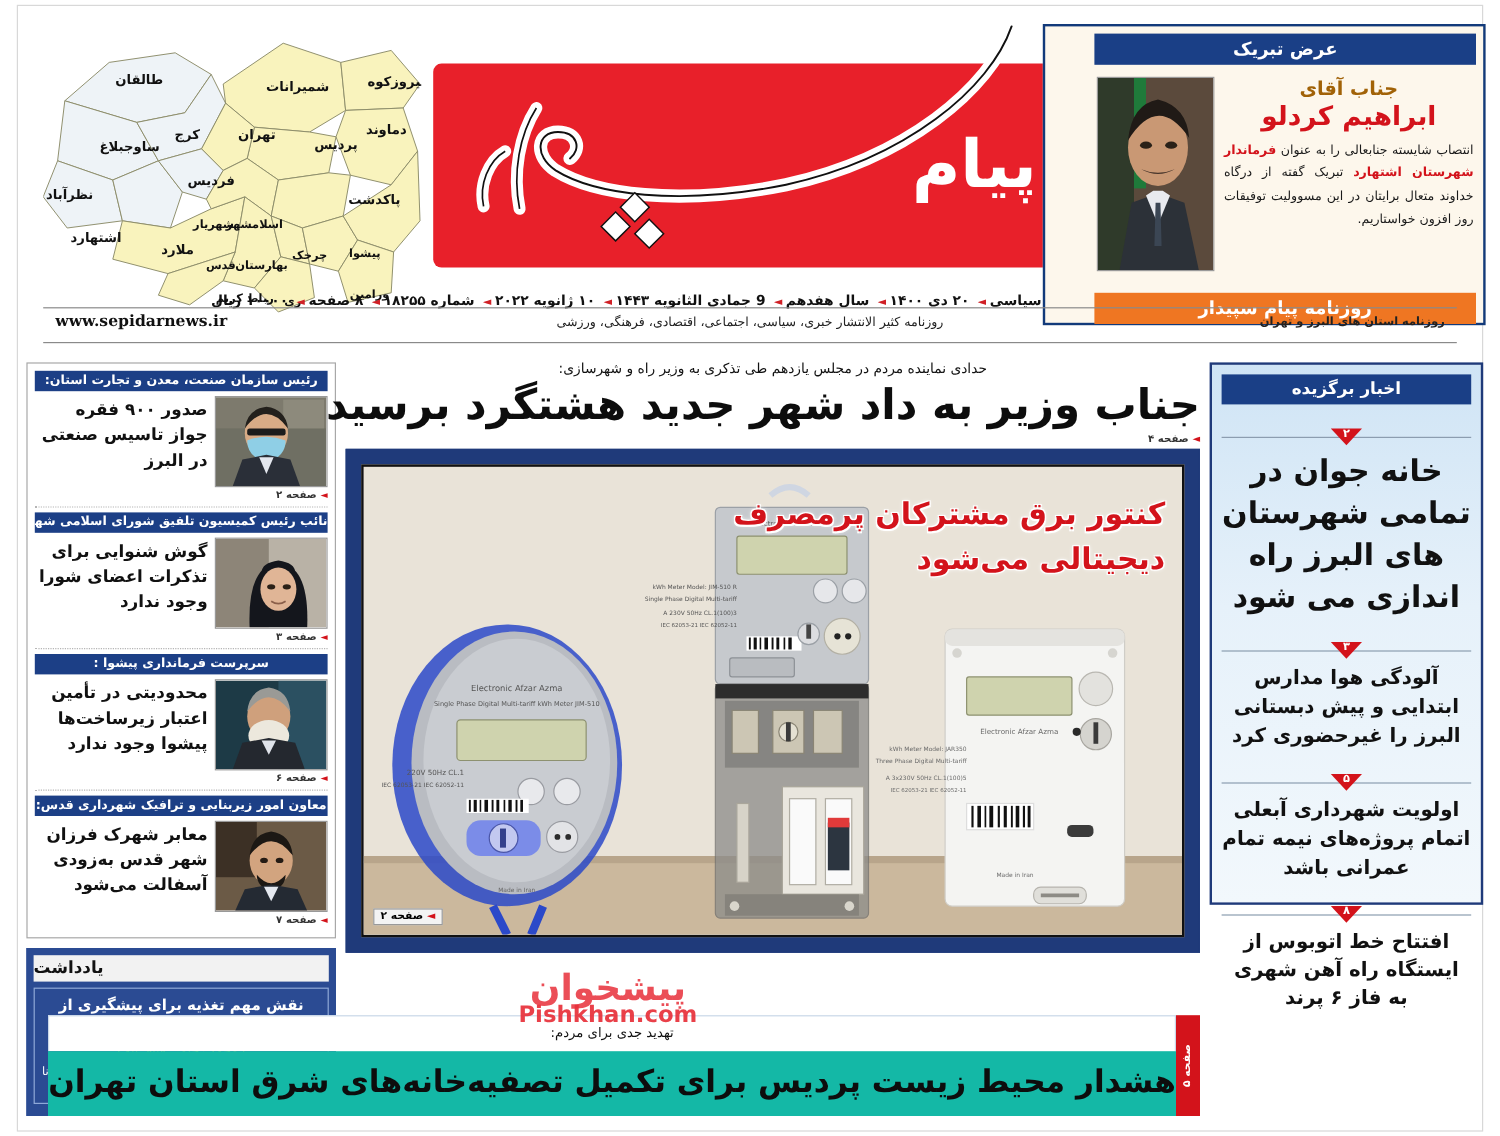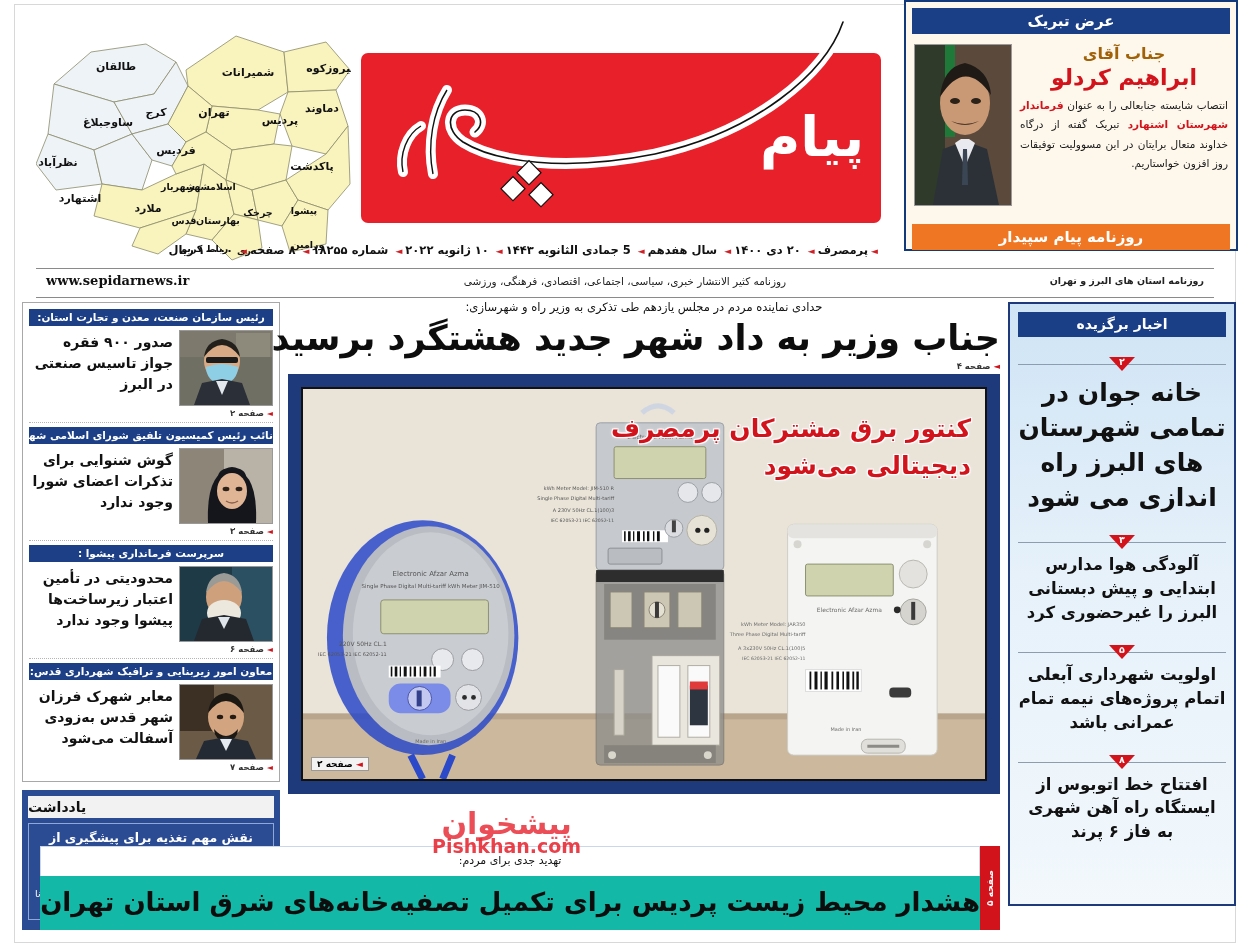--- a/index.html
+++ b/index.html
@@ -27,36 +27,36 @@
   .logo-svg{position:absolute;left:355px;top:14px;width:535px;height:215px;}
   .logo-pyam{position:absolute;left:760px;top:105px;font-size:55px;color:#fff;font-weight:bold;
              font-family:"DejaVu Sans",sans-serif;letter-spacing:-2px;text-align:right;}
 
   
   .date-strip{position:absolute;left:361px;top:243px;width:520px;height:20px;
               text-align:center;font-size:11.5px;font-weight:bold;color:#111;white-space:nowrap;}
   .date-strip .sep{color:#d02026;font-size:9px;margin:0 3px;}
 
   
-  .ad{position:absolute;right:12px;top:0;width:330px;height:247px;
-      background:#fdf7ec;border:2px solid #123a7a;}
+  .ad{position:absolute;right:12px;top:20px;width:330px;height:247px;
+      background:#fdf7ec;border:2px solid #123a7a;padding-left:35px;}
   .ad-title{margin:6px;height:26px;background:#1a3f86;color:#fff;text-align:center;
             font-size:15px;font-weight:bold;line-height:26px;}
   .ad-body{position:relative;height:182px;padding:2px 8px 0 8px;}
   .ad-photo{position:absolute;left:8px;top:4px;width:96px;height:160px;border:1px solid #9a9a9a;overflow:hidden;}
   .ad-text{margin-right:0;margin-left:106px;text-align:right;}
   .ad-name1{font-size:16px;font-weight:bold;color:#a16207;text-align:center;margin:2px 0 2px 0;}
   .ad-name2{font-size:22px;font-weight:bold;color:#d3131b;text-align:center;margin:0 0 6px 0;}
   .ad-para{font-size:10.5px;line-height:1.85;color:#1a1a1a;text-align:justify;}
   .ad-para .hi{color:#d3131b;font-weight:bold;}
   .ad-foot{margin:0 6px 6px 6px;height:26px;background:#ef7622;color:#fff;text-align:center;
            font-size:15px;font-weight:bold;line-height:26px;}
 
   
-  .infobar{position:absolute;left:36px;top:268px;width:1178px;height:28px;
+  .infobar{position:absolute;left:36px;top:256px;width:1178px;height:28px;
            border-top:1px solid #8a8a8a;border-bottom:1px solid #8a8a8a;}
   .infobar .url{position:absolute;left:10px;top:4px;font-size:13px;font-weight:bold;color:#111;
                 font-family:"DejaVu Serif",serif;direction:ltr;}
   .infobar .tagline{position:absolute;left:0;right:0;top:6px;text-align:center;font-size:10.5px;color:#222;}
   .infobar .province{position:absolute;right:10px;top:6px;font-size:9.5px;color:#222;font-weight:bold;}
 
   
   .leftcol{position:absolute;left:22px;top:302px;width:258px;height:480px;
            border:1px solid #a8a8a8;background:#fff;padding:6px;box-sizing:border-box;}
   .lc-item{position:relative;margin-bottom:4px;padding-bottom:4px;
@@ -113,21 +113,21 @@
   .bb-side{width:20px;background:#d3131b;color:#fff;position:relative;flex:0 0 20px;}
   .bb-side span{position:absolute;left:50%;top:50%;transform:translate(-50%,-50%) rotate(-90deg);
                 font-size:9px;font-weight:bold;white-space:nowrap;}
   .bb-main{flex:1;display:flex;flex-direction:column;}
   .bb-kicker{height:30px;background:#fff;border:1px solid #c9d7e8;border-bottom:none;
              box-sizing:border-box;text-align:center;font-size:11px;color:#111;line-height:28px;}
   .bb-head{flex:1;background:#14b8a6;text-align:center;font-size:26px;font-weight:bold;color:#0d0d0d;
            line-height:52px;white-space:nowrap;}
 
   
-  .rightcol{position:absolute;right:14px;top:302px;width:228px;height:604px;
+  .rightcol{position:absolute;right:14px;top:302px;width:228px;height:452px;
             border:2px solid #1f3a7a;box-sizing:border-box;
             background:linear-gradient(180deg,#cfe4f5 0%,#e6f1fa 45%,#f2f8fc 100%);padding:8px;}
   .rc-title{background:#1a3f86;color:#fff;text-align:center;font-size:14px;font-weight:bold;
             line-height:25px;height:25px;}
   .rc-item{position:relative;padding-top:16px;}
   .rc-div{position:relative;height:14px;margin-top:4px;}
   .rc-div .line{position:absolute;left:0;right:0;top:7px;height:1px;background:#8c9db0;}
   .rc-badge{position:absolute;left:50%;transform:translateX(-50%);top:0;width:26px;height:14px;}
   .rc-badge .tri{width:0;height:0;border-left:13px solid transparent;border-right:13px solid transparent;
                  border-top:14px solid #d3131b;position:relative;}
@@ -216,24 +216,24 @@
       <path d="M48,158 C44,140 52,120 66,112" fill="none" stroke="#111111" stroke-width="1.4"></path>
       <g fill="#ffffff" stroke="#111" stroke-width="1.2">
         <rect x="150" y="166" width="17" height="17" transform="rotate(45 158 174)"></rect>
         <rect x="178" y="172" width="17" height="17" transform="rotate(45 186 180)"></rect>
         <rect x="166" y="150" width="17" height="17" transform="rotate(45 174 158)"></rect>
       </g>
     </svg>
     <div class="logo-pyam">پیام</div>
 
     <div class="date-strip">
-      <span class="sep">◄</span><span>پرمصرف</span><span class="sep">◄</span>
+      <span class="sep">◄</span><span>سیاسی</span><span class="sep">◄</span>
       <span>۲۰ دی ۱۴۰۰</span><span class="sep">◄</span>
       <span>سال هفدهم</span><span class="sep">◄</span>
-      <span>5 جمادی الثانویه ۱۴۴۳</span><span class="sep">◄</span>
+      <span>9 جمادی الثانویه ۱۴۴۳</span><span class="sep">◄</span>
       <span>۱۰ ژانویه ۲۰۲۲</span><span class="sep">◄</span>
       <span>شماره ۱۸۲۵۵</span><span class="sep">◄</span>
       <span>۸ صفحه</span><span class="sep">◄</span>
       <span>۱۰۰۰۰ ریال</span>
     </div>
 
     <div class="ad">
       <div class="ad-title">عرض تبریک</div>
       <div class="ad-body">
         <div class="ad-photo">

